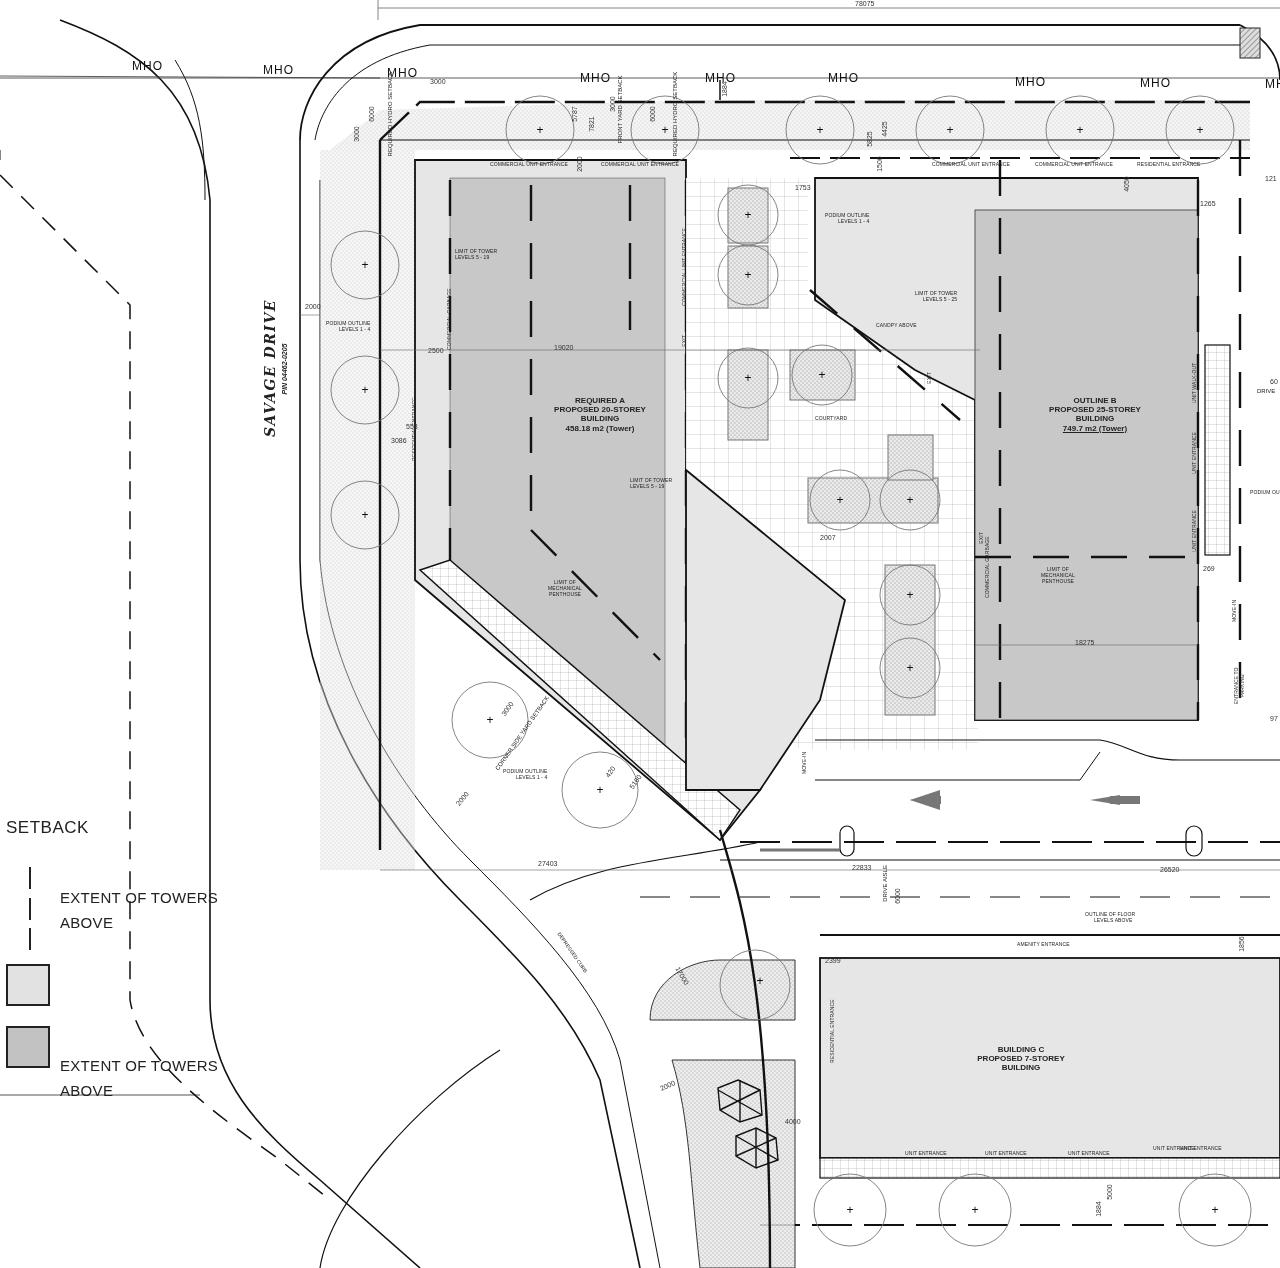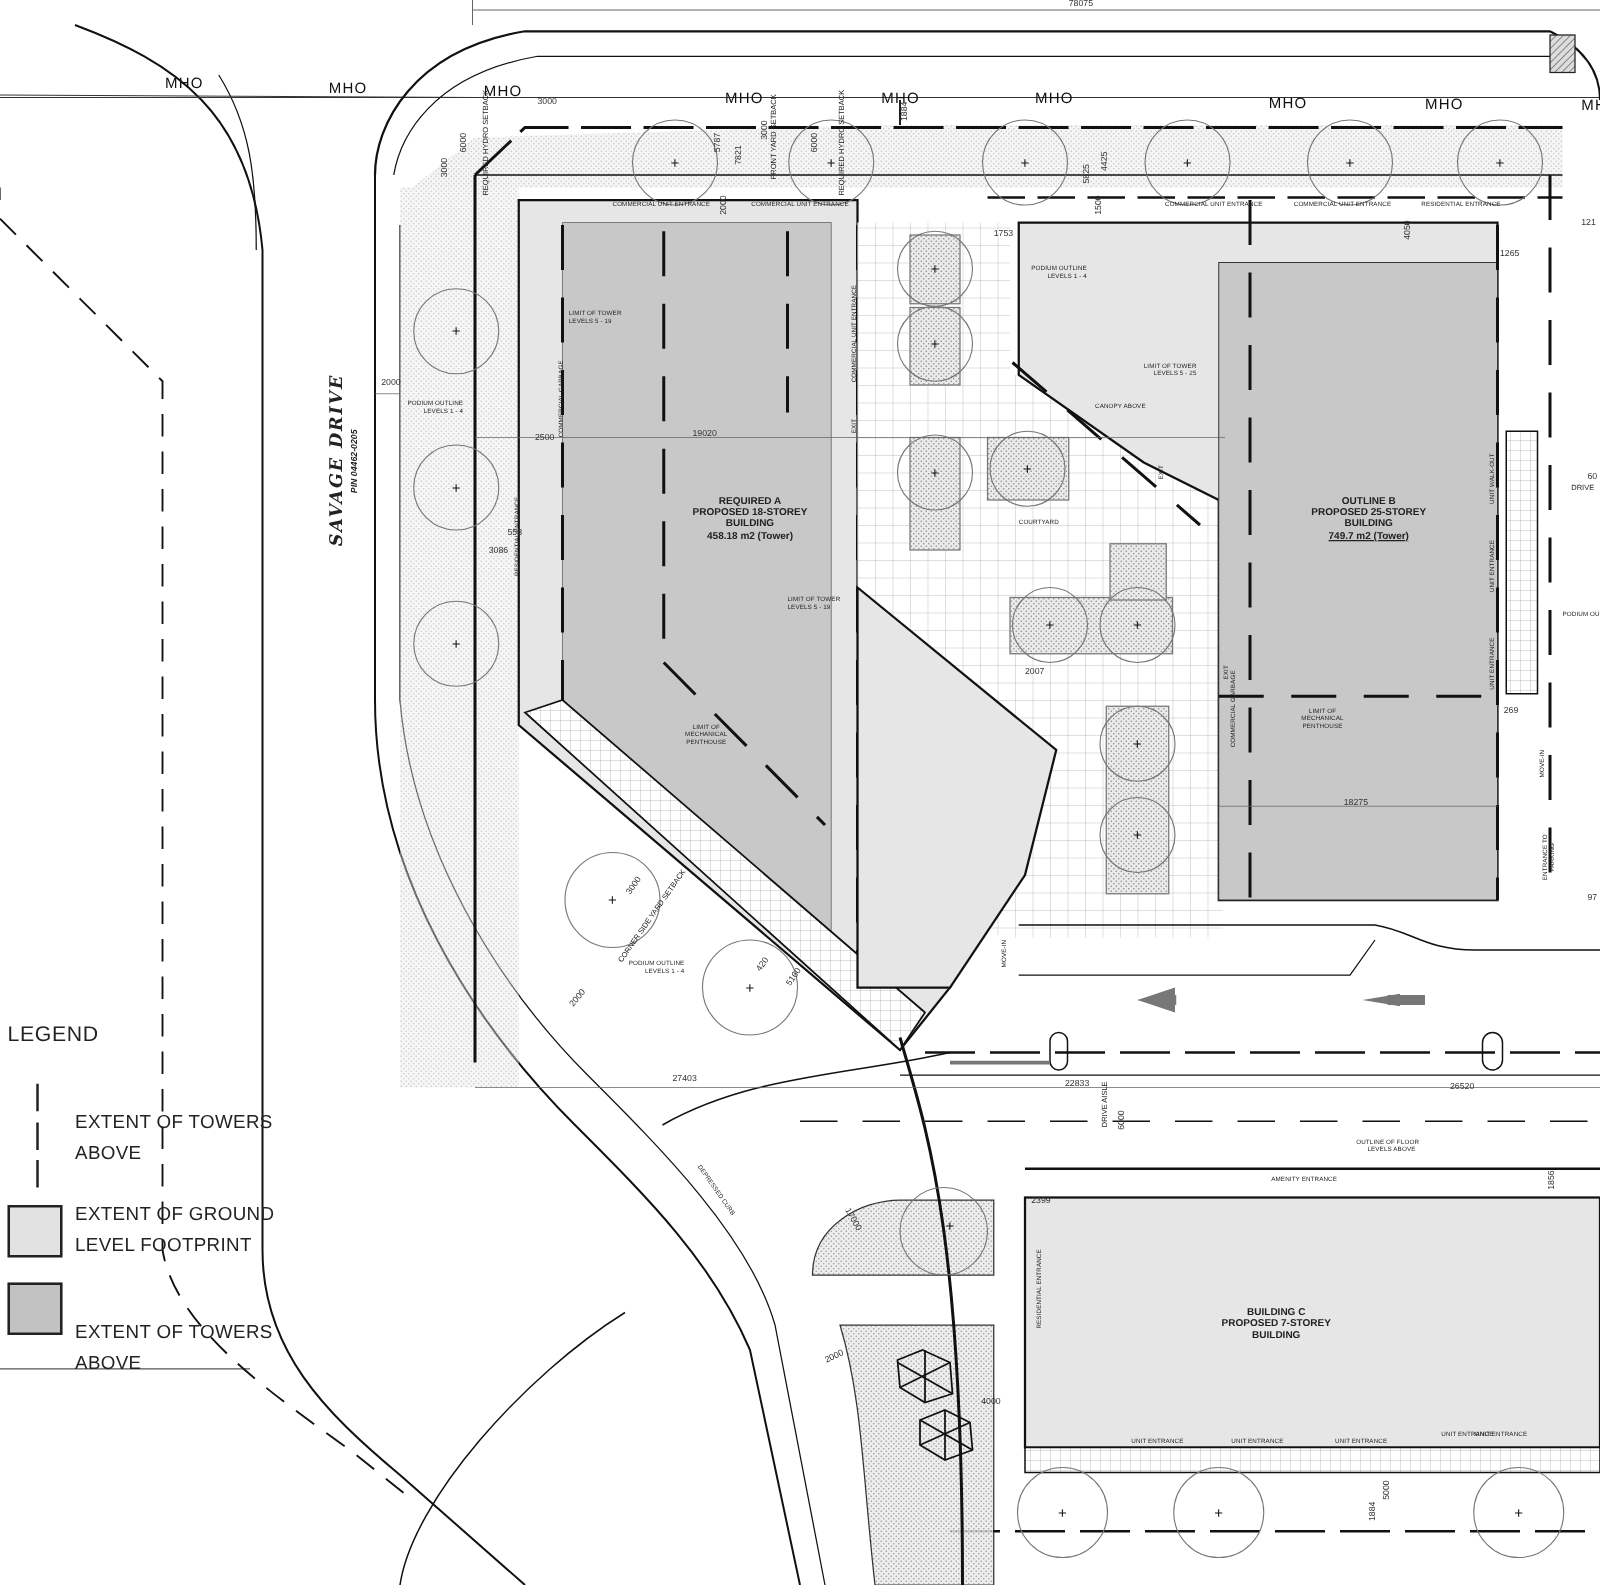--- a/index.html
+++ b/index.html
@@ -237,21 +237,21 @@
 <div class="lbl mho" style="left:1140px;top:77px;">MHO</div>
 <div class="lbl mho" style="left:1265px;top:78px;">MHO</div>
 
 <div class="lbl dim" style="left:855px;top:0px;">78075</div>
 
 <div class="lbl street rot90" style="left:200px;top:360px;width:140px;">SAVAGE DRIVE</div>
 <div class="lbl pin rot90" style="left:235px;top:365px;width:100px;">PIN 04462-0205</div>
 
 <div style="position:absolute;left:530px;top:396px;width:140px;">
   <div class="lbl bldg" style="position:relative;">REQUIRED A</div>
-  <div class="lbl bldg" style="position:relative;">PROPOSED 18-STOREY</div>
+  <div class="lbl bldg" style="position:relative;">PROPOSED 20-STOREY</div>
   <div class="lbl bldg" style="position:relative;">BUILDING</div>
   <div class="lbl bldg" style="position:relative;">458.18 m2 (Tower)</div>
 </div>
 
 <div style="position:absolute;left:1025px;top:396px;width:140px;">
   <div class="lbl bldg" style="position:relative;">OUTLINE B</div>
   <div class="lbl bldg" style="position:relative;">PROPOSED 25-STOREY</div>
   <div class="lbl bldg" style="position:relative;">BUILDING</div>
   <div class="lbl bldg" style="position:relative;text-decoration:underline;">749.7 m2 (Tower)</div>
 </div>
@@ -346,31 +346,27 @@
 <div class="lbl dim" style="left:1265px;top:175px;">121</div>
 <div class="lbl dim" style="left:1200px;top:200px;">1265</div>
 <div class="lbl dim" style="left:1270px;top:378px;">60</div>
 <div class="lbl dim" style="left:1270px;top:715px;">97</div>
 <div class="lbl dim" style="left:1203px;top:565px;">269</div>
 <div class="lbl dim" style="left:500px;top:705px;transform:rotate(-55deg);">3000</div>
 <div class="lbl dim" style="left:605px;top:768px;transform:rotate(-55deg);">420</div>
 <div class="lbl dim" style="left:628px;top:778px;transform:rotate(-55deg);">5160</div>
 
 <div id="legend">
-  <div class="leg-title">LEGEND</div>
+  <div class="leg-title">SETBACK</div>
   <div class="leg-dash" style="top:57px;height:22px;"></div>
   <div class="leg-dash" style="top:88px;height:22px;"></div>
   <div class="leg-dash" style="top:118px;height:22px;"></div>
   <div class="leg-text" style="top:75px;">
     <div>EXTENT OF TOWERS</div>
     <div>ABOVE</div>
   </div>
   <div class="leg-swatch" style="top:154px;background:#e2e2e2;"></div>
-  <div class="leg-text" style="top:149px;">
-    <div>EXTENT OF GROUND</div>
-    <div>LEVEL FOOTPRINT</div>
-  </div>
   <div class="leg-swatch" style="top:216px;background:#c2c2c2;"></div>
   <div class="leg-text" style="top:211px;margin-top:32px;">
     <div>EXTENT OF TOWERS</div>
     <div>ABOVE</div>
   </div>
 </div>
 
 </body></html>

